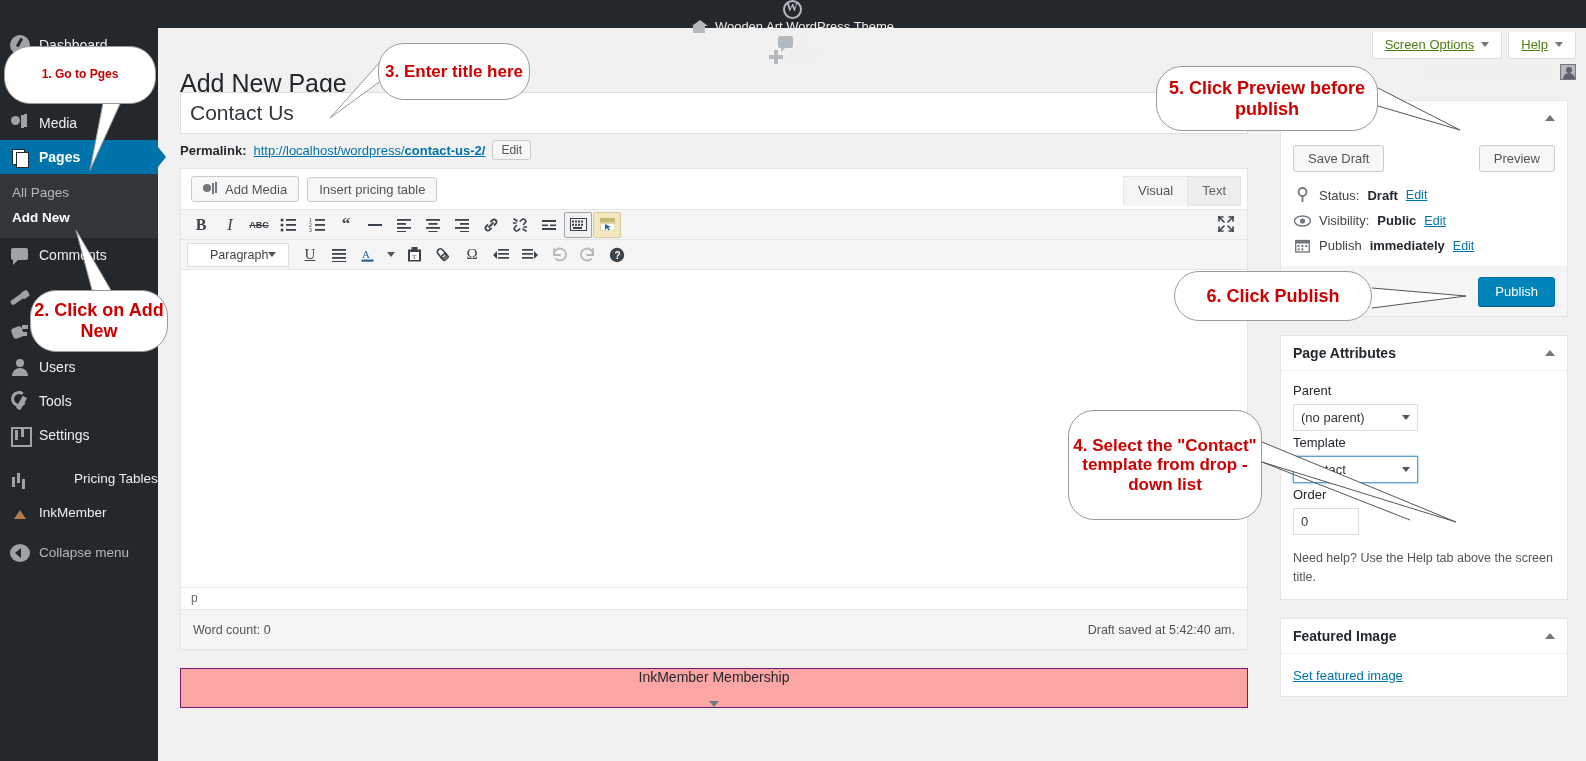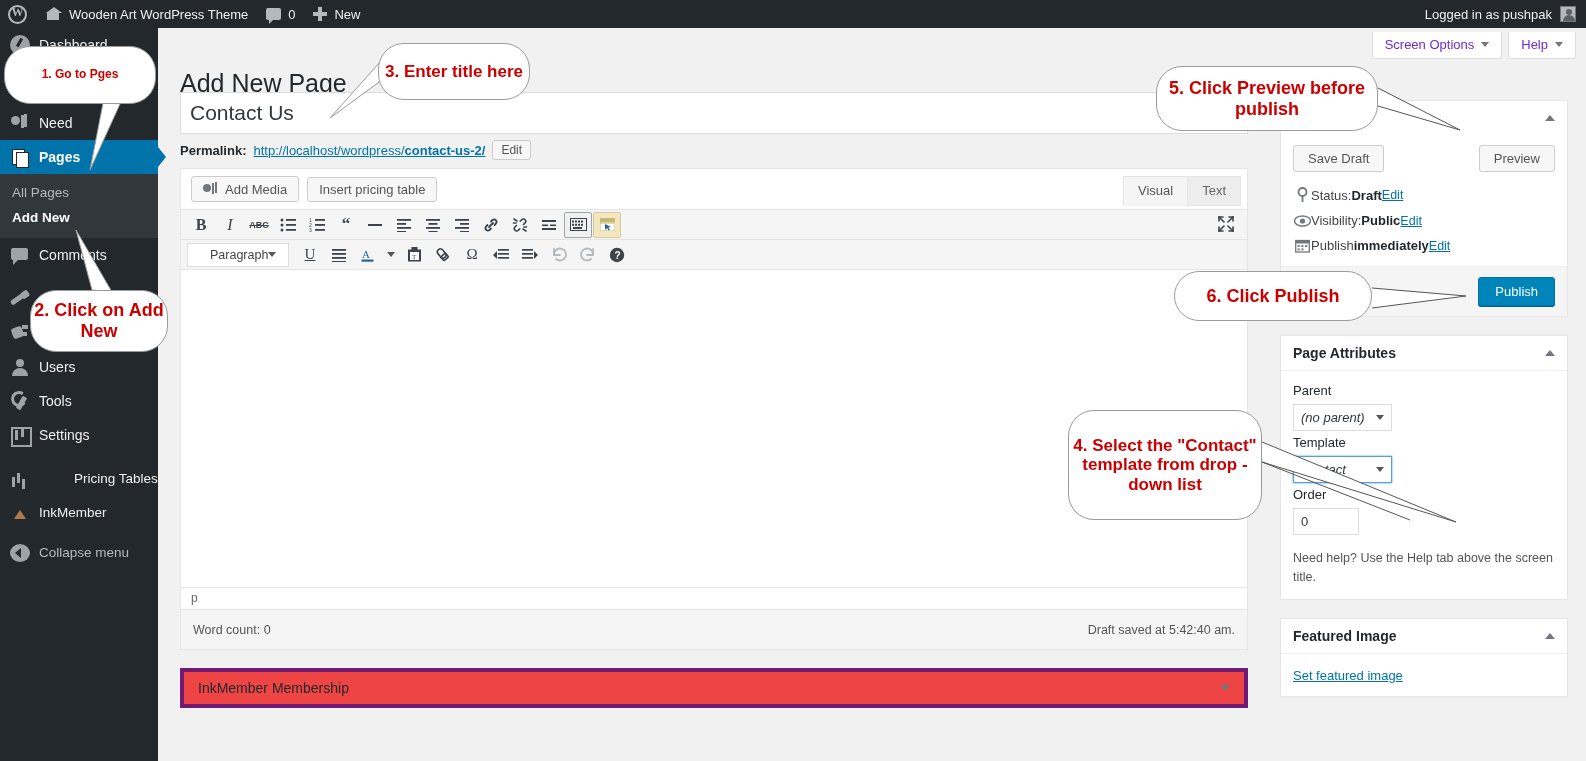--- a/index.html
+++ b/index.html
@@ -12,20 +12,21 @@
   }
   body { position: relative; }
 
   
   #adminbar {
     position: absolute; top: 0; left: 0; width: 1586px; height: 28px;
     background: #23282d; color: #eeeeee;
     display: flex; align-items: center;
     font-size: 13px;
     z-index: 40;
+    flex-direction: column;
   }
   .ab-item {
     display: flex; align-items: center; gap: 7px;
     height: 28px; padding: 0 9px; color: #eee; white-space: nowrap;
   }
   .ab-wp-logo { padding: 0 10px 0 8px; }
   .wp-circle {
     width: 19px; height: 19px; border-radius: 50%;
     border: 2px solid #b4b9be; position: relative; display:block;
   }
@@ -228,22 +229,22 @@
   #wpbody {
     position: absolute; top: 28px; left: 158px;
     width: 1428px; height: 733px; background: #f1f1f1;
   }
   .screen-meta {
     position: absolute; top: 4px; right: 10px; display: flex; gap: 6px;
     z-index: 15;
   }
   .meta-tab {
     background: #fff; border: 1px solid #ddd; border-top: none;
-    padding: 5px 12px 6px 12px; font-size: 13px; color: #6d28d9;
-    border-radius: 0 0 3px 3px; display: flex; align-items: center; gap: 7px;
+    padding: 5px 12px 6px 12px; font-size: 13px; color: #4d7c0f;
+    border-radius: 0 0 3px 3px; display: flex; align-items: center; gap: 7px; text-decoration: underline;
   }
   .caret-dn {
     width: 0; height: 0; border-left: 4px solid transparent;
     border-right: 4px solid transparent; border-top: 5px solid #777;
     display: inline-block;
   }
 
   #page-title {
     position: absolute; left: 22px; top: 24px;
     font-size: 25px; font-weight: 400; color: #23282d;
@@ -351,23 +352,24 @@
   #status-bar {
     position: absolute; left: 0; bottom: 0; width: 100%; height: 40px;
     border-top: 1px solid #e5e5e5; background: #f5f5f5;
     display: flex; align-items: center; justify-content: space-between;
     padding: 17px 12px; font-size: 12.5px; color: #555;
   }
 
   
   #inkmember-box {
     position: absolute; left: 22px; top: 640px; width: 1068px; height: 40px;
-    background: #ef4444; border: 4px solid #701a75;
+    background: #fca5a5; border: 1px solid #701a75;
     display: flex; align-items: center; justify-content: space-between;
     padding: 0 14px;
+    flex-direction: column;
   }
   #inkmember-box .hndl { font-size: 14px; color: #23282d; }
   .toggle-dn {
     width: 0; height: 0; border-left: 5px solid transparent;
     border-right: 5px solid transparent; border-top: 6px solid #72777c;
     cursor: pointer;
   }
   .toggle-up {
     width: 0; height: 0; border-left: 5px solid transparent;
     border-right: 5px solid transparent; border-bottom: 6px solid #72777c;
@@ -391,43 +393,43 @@
   .mp-row {
     display: flex; align-items: center; justify-content: space-between;
     margin-bottom: 10px;
   }
   .btn-grey {
     background: #f7f7f7; border: 1px solid #ccc; border-radius: 3px;
     font-size: 13px; color: #555; padding: 5px 14px; cursor: pointer;
     font-family: "Liberation Sans", sans-serif;
   }
   .misc-line {
-    display: flex; align-items: center; 
+    display: flex; align-items: center; gap: 8px;
     font-size: 13px; color: #444; padding: 5px 0;
   }
   .misc-line b { color: #23282d; }
   .misc-line a { color: #0073aa; text-decoration: underline; font-size: 12.5px;}
   .mi-icon { width: 18px; display:flex; justify-content:center; }
   .major-publishing {
     border-top: 1px solid #f0f0f0; background: #f5f5f5;
     padding: 10px 12px; display: flex; justify-content: flex-end;
   }
   .btn-primary {
     background: #0085ba; border: 1px solid #0073aa; color: #fff;
     border-radius: 3px; font-size: 13px; padding: 6px 16px; cursor: pointer;
     font-weight: 400; font-family: "Liberation Sans", sans-serif;
     box-shadow: 0 1px 0 #006799;
   }
   .attr-body { padding: 12px; font-size: 13px; color: #32373c; }
   .attr-label { margin-bottom: 6px; font-size: 13px; color: #23282d; }
   .sel-box {
-    position: relative; width: 99px; height: 27px; background: #fff;
+    position: relative; width: 125px; height: 27px; background: #fff;
     border: 1px solid #ddd; display: flex; align-items: center;
     justify-content: space-between; padding: 0 7px; font-size: 13px;
-    color: #32373c; cursor: pointer; margin-bottom: 4px; font-style: italic;
+    color: #32373c; cursor: pointer; margin-bottom: 4px;
   }
   .sel-box.focused {
     border: 1px solid #5b9dd9; box-shadow: 0 0 2px rgba(30,140,190,.8);
   }
   .num-box {
     width: 66px; height: 27px; background: #fff; border: 1px solid #ddd;
     font-size: 13px; color: #32373c; padding: 0 7px; margin-bottom: 14px;
     font-family: "Liberation Sans", sans-serif;
   }
   .help-text { font-size: 12.5px; color: #555; line-height: 1.5; }
@@ -478,21 +480,21 @@
 
 <div id="adminmenu">
 
   <div class="menu-row">
     <span class="mi ic-dash"></span>
     <span class="menu-label">Dashboard</span>
   </div>
 
   <div class="menu-row" style="margin-top:44px">
     <span class="mi ic-media"></span>
-    <span class="menu-label">Need</span>
+    <span class="menu-label">Media</span>
   </div>
 
   <div class="menu-row current">
     <span class="mi ic-pages"></span>
     <span class="menu-label">Pages</span>
   </div>
 
   <div class="submenu-wrap">
     <a class="submenu-item">All Pages</a>
     <a class="submenu-item active">Add New</a>

